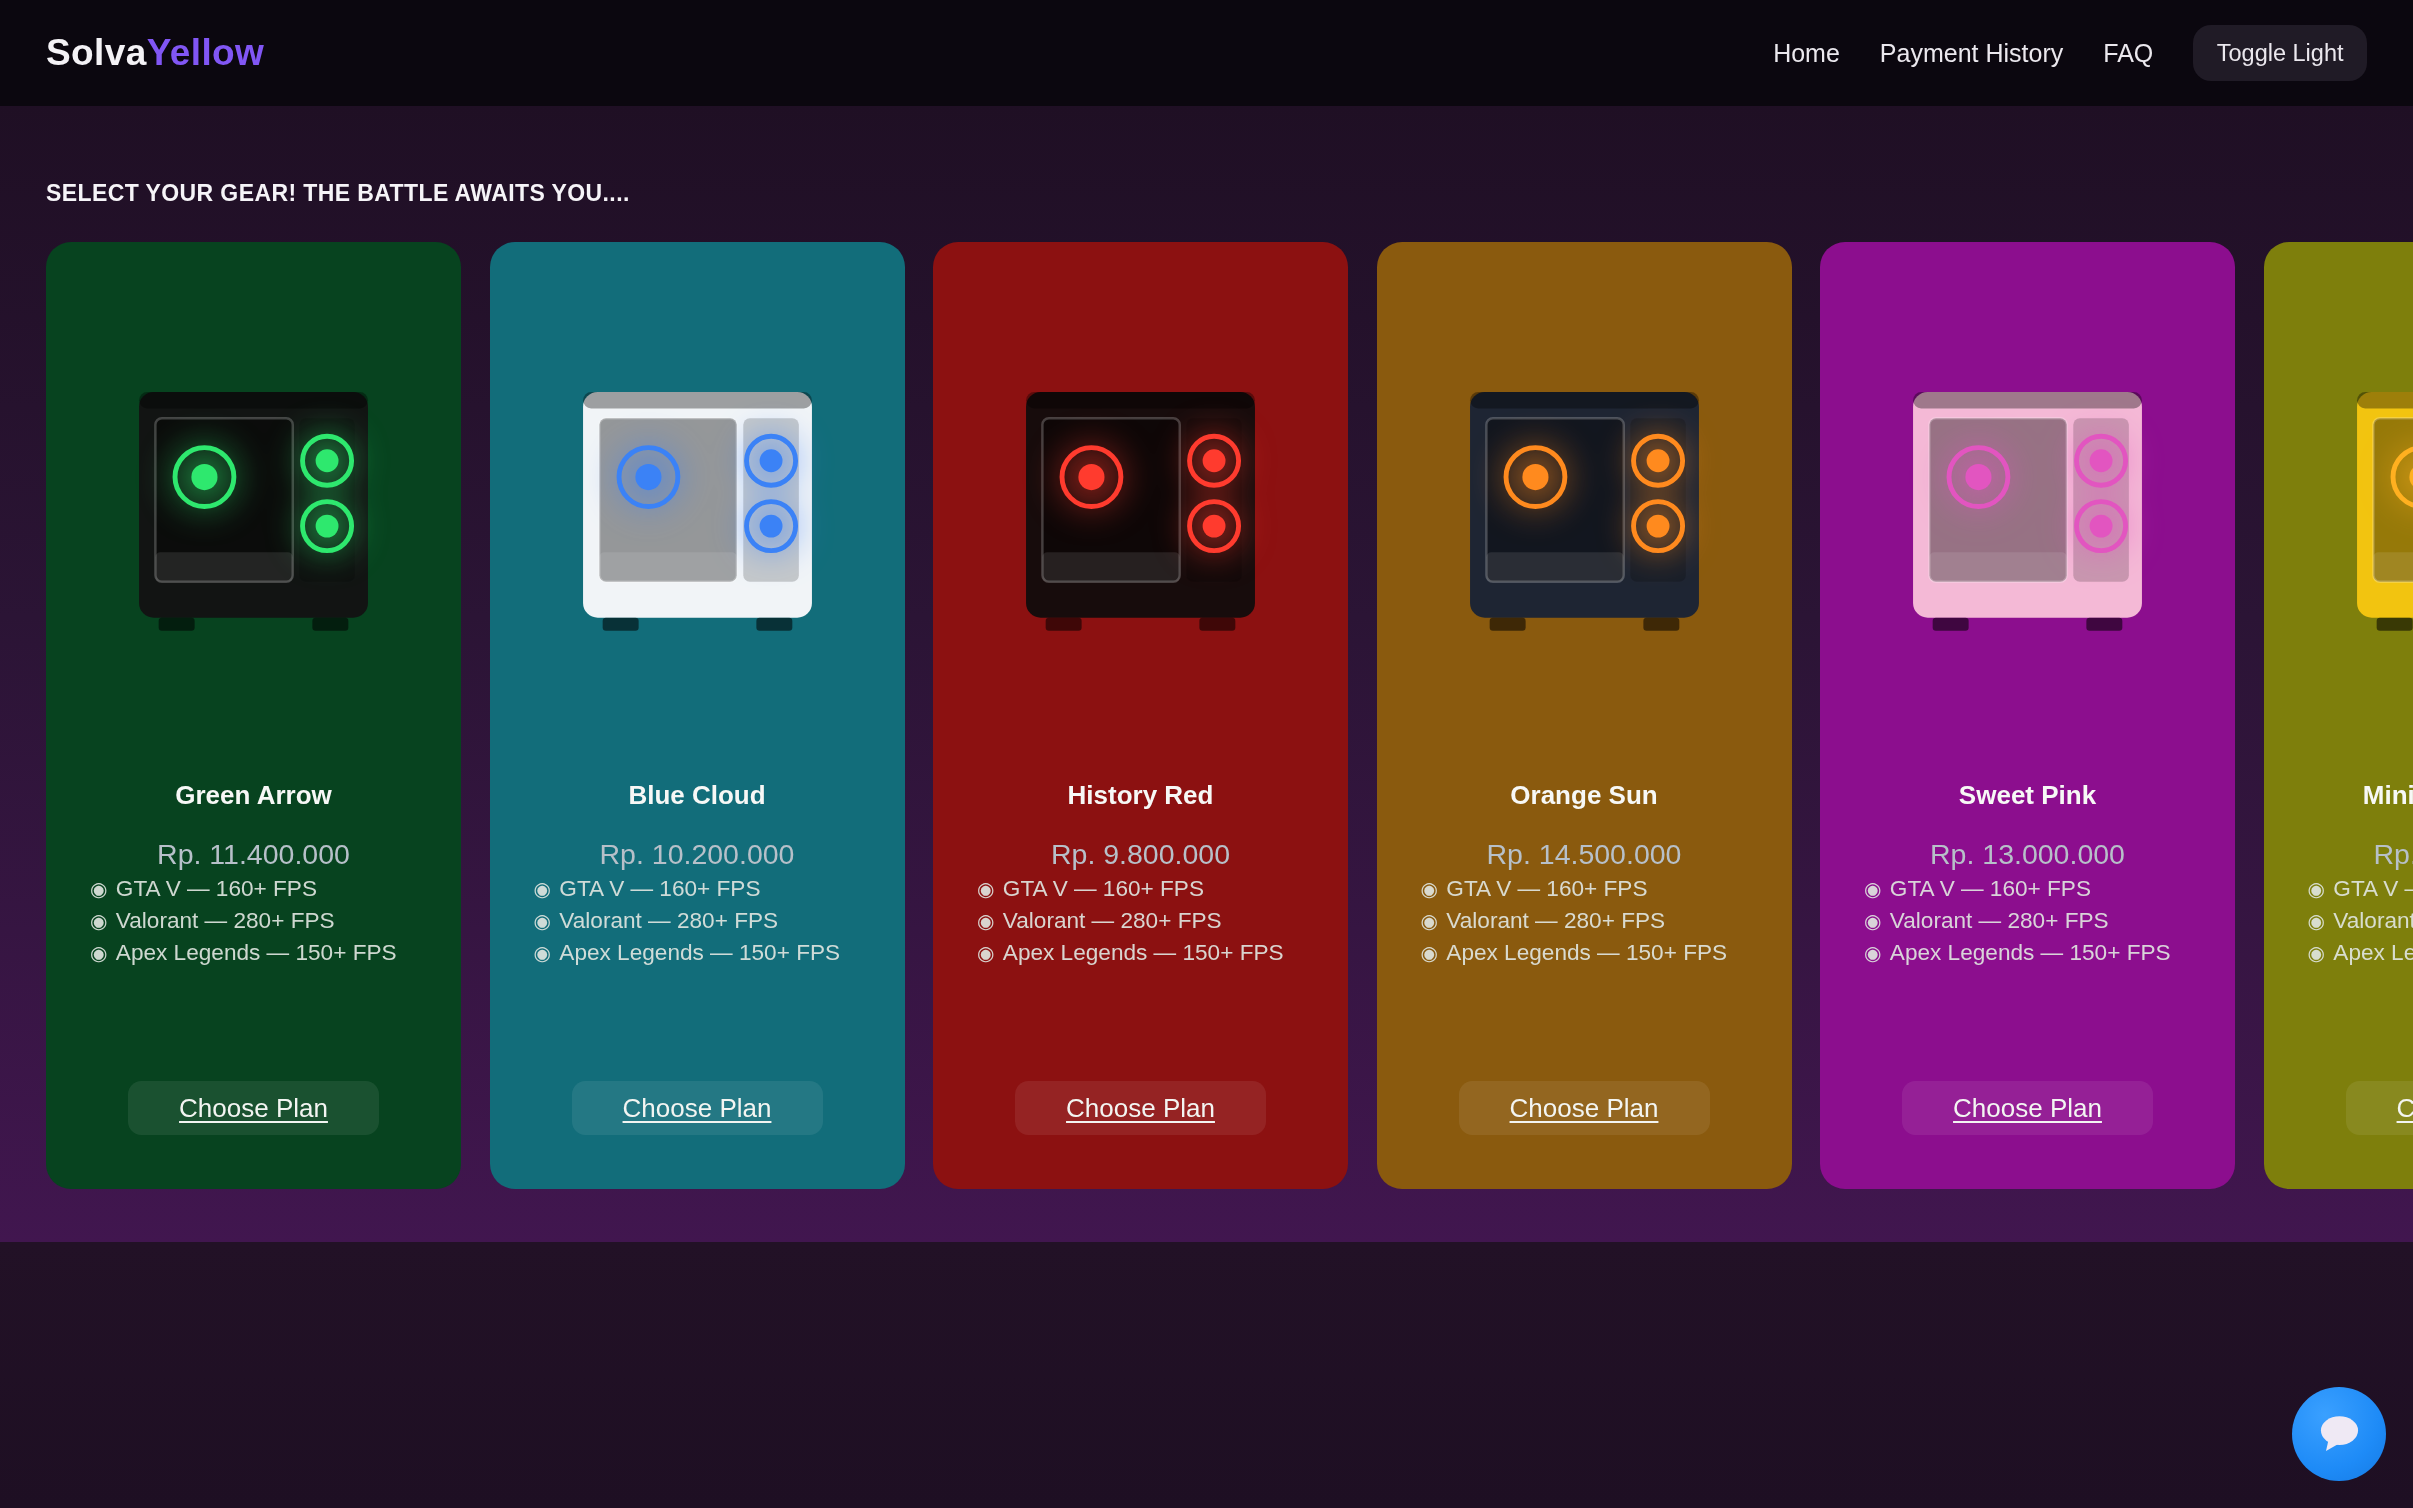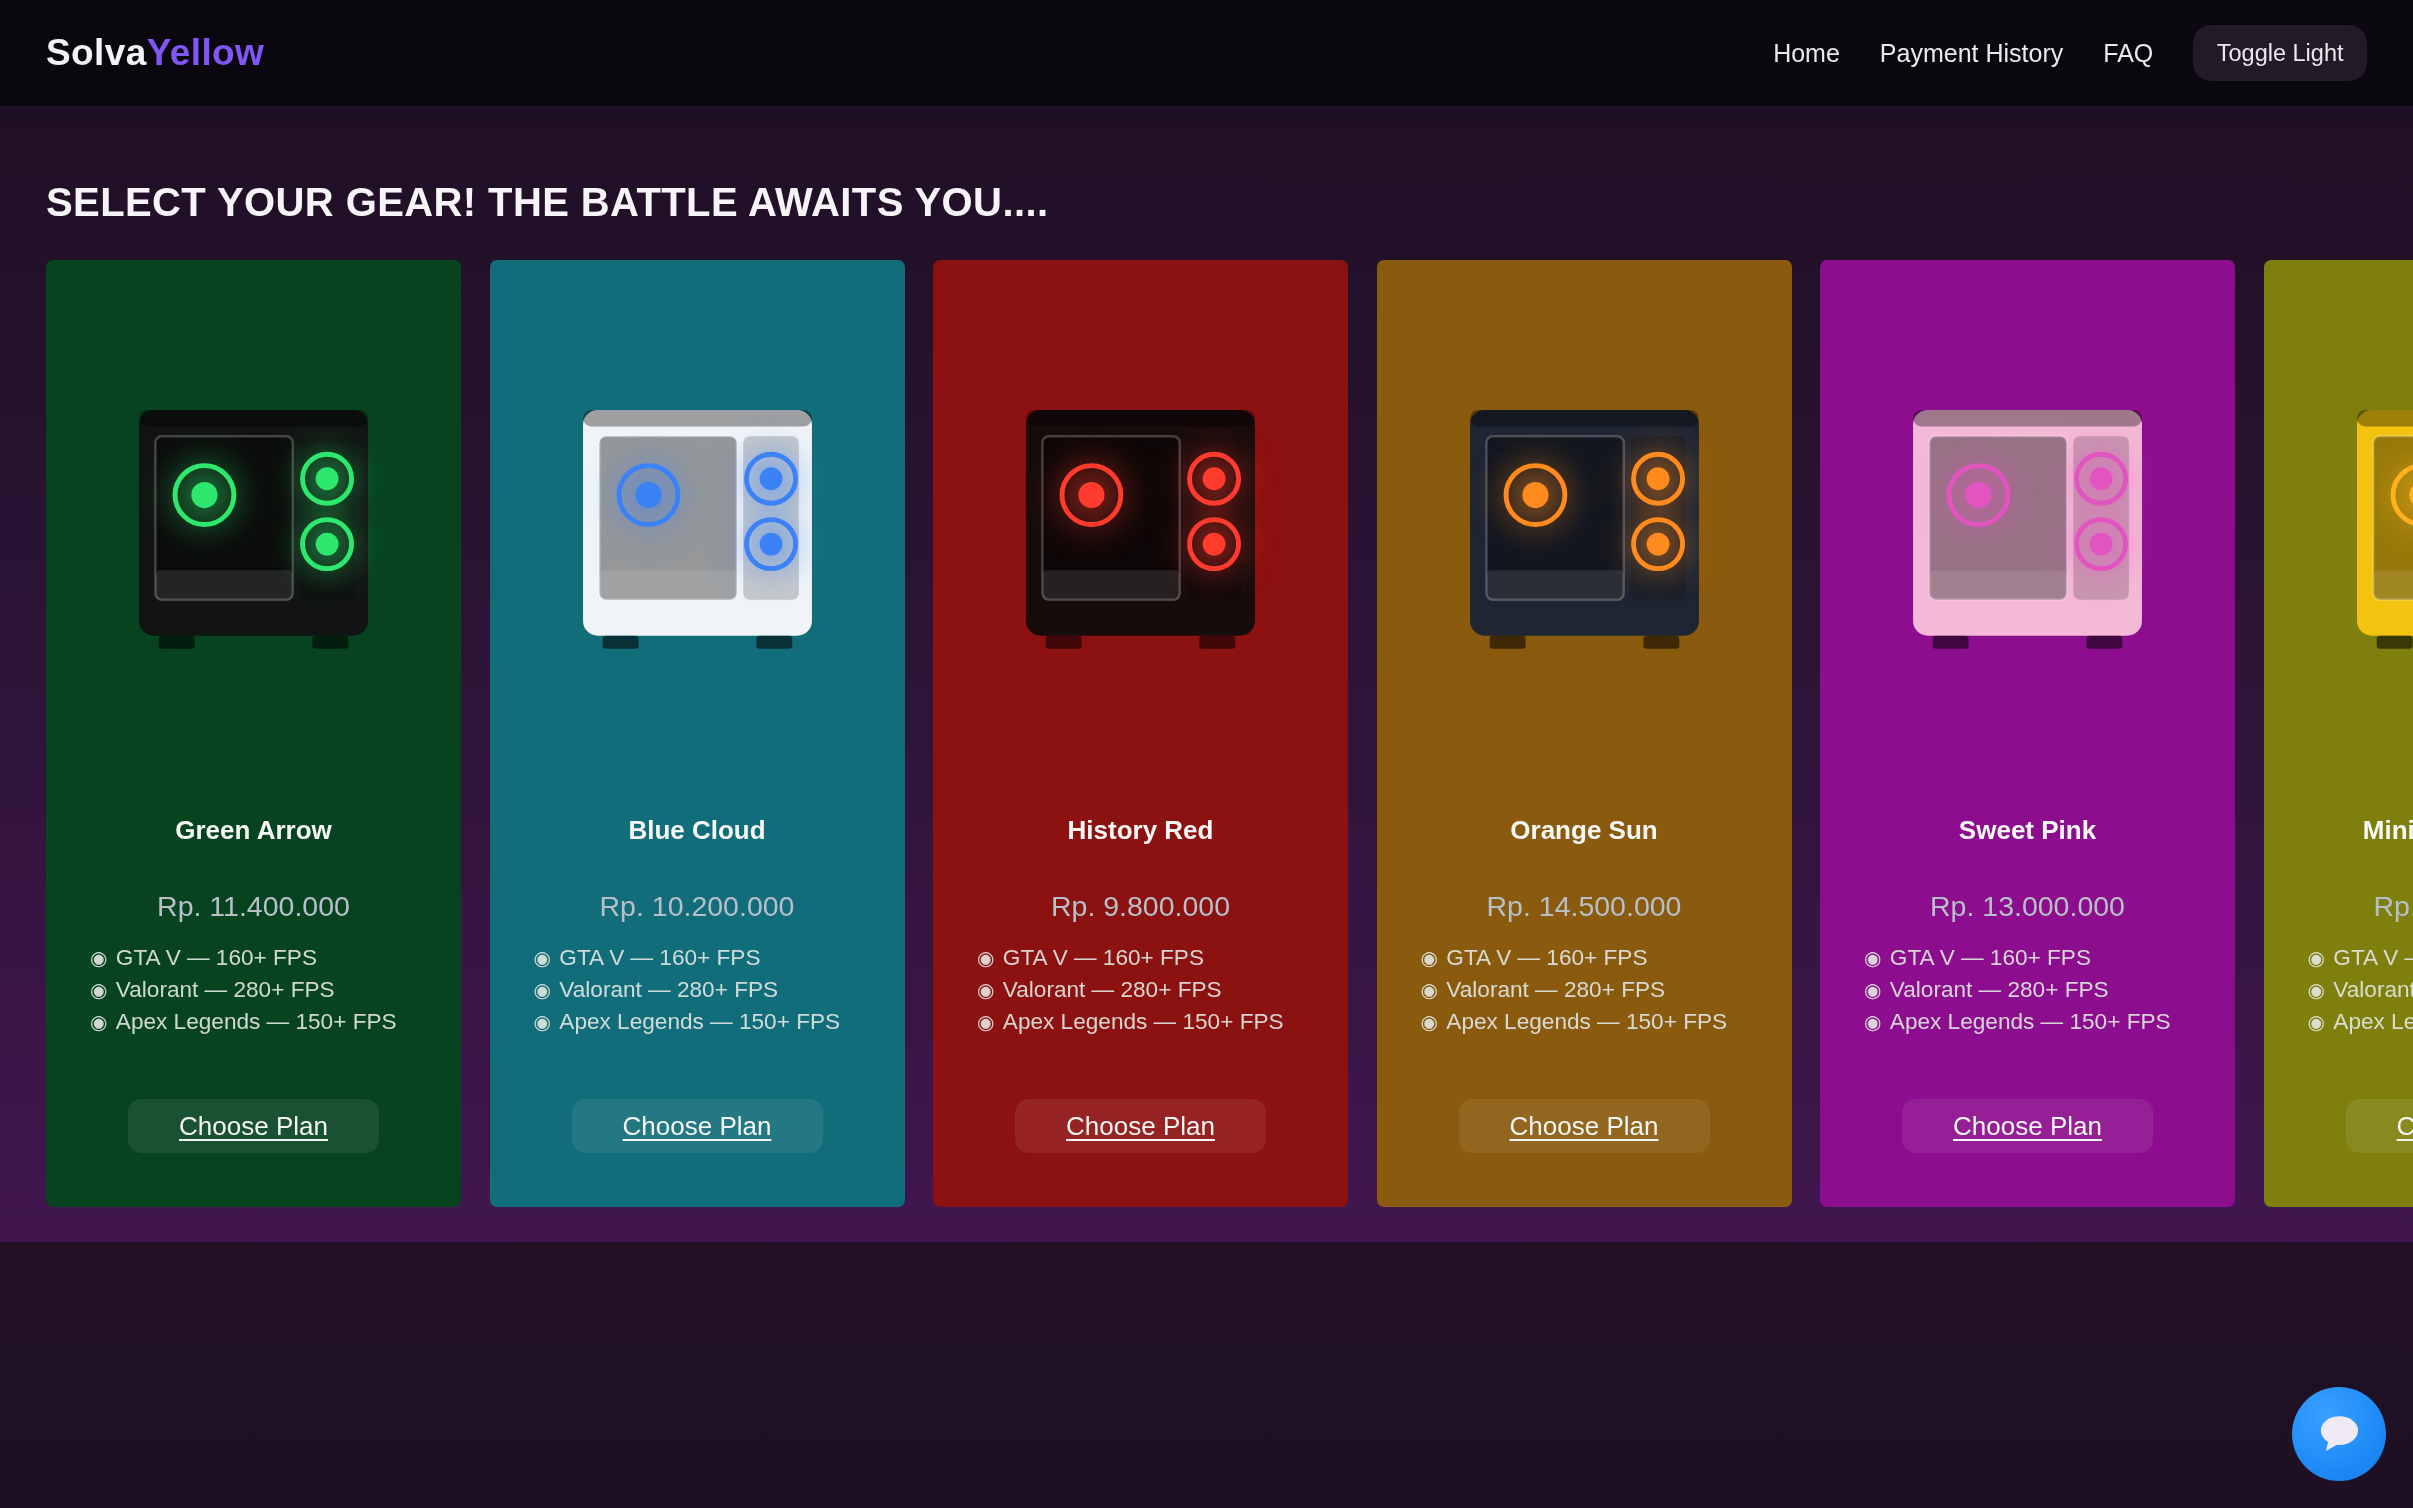--- a/index.html
+++ b/index.html
@@ -28,29 +28,29 @@
     font-family:inherit;
   }
   
   .main{
     flex:0 0 1136px;height:1136px;box-sizing:border-box;
     background:linear-gradient(180deg,#1f0f24 0%,#2b1435 45%,#41164f 100%);
     padding:0 46px;
   }
   .hero-title{
     margin:0;padding-top:74px;padding-bottom:35px;
-    color:#f6f4f8;font-size:40px;font-weight:800;letter-spacing:0.4px;
+    color:#f6f4f8;font-size:23px;font-weight:800;letter-spacing:0.4px;
   }
   .cards{
     display:grid;grid-template-columns:repeat(6,1fr);gap:28.5px;
   }
   .card{
-    height:947px;border-radius:7px;background:var(--card-bg,#333);
+    height:947px;border-radius:25px;background:var(--card-bg,#333);
     display:flex;flex-direction:column;align-items:center;
-    padding:0 44px 54px 44px;box-sizing:border-box;gap:17px;
+    padding:0 44px 54px 44px;box-sizing:border-box;
   }
   .card-art{
     height:528px;width:100%;
     display:flex;align-items:center;justify-content:center;
   }
   .card-art svg{width:327px;height:327px;}
   .fans{filter:drop-shadow(0 0 10px var(--glow));}
   .card-title{
     color:#f7f8f6;font-size:26px;font-weight:bold;text-align:center;
     line-height:34px;margin:8.4px 0 0 0;

